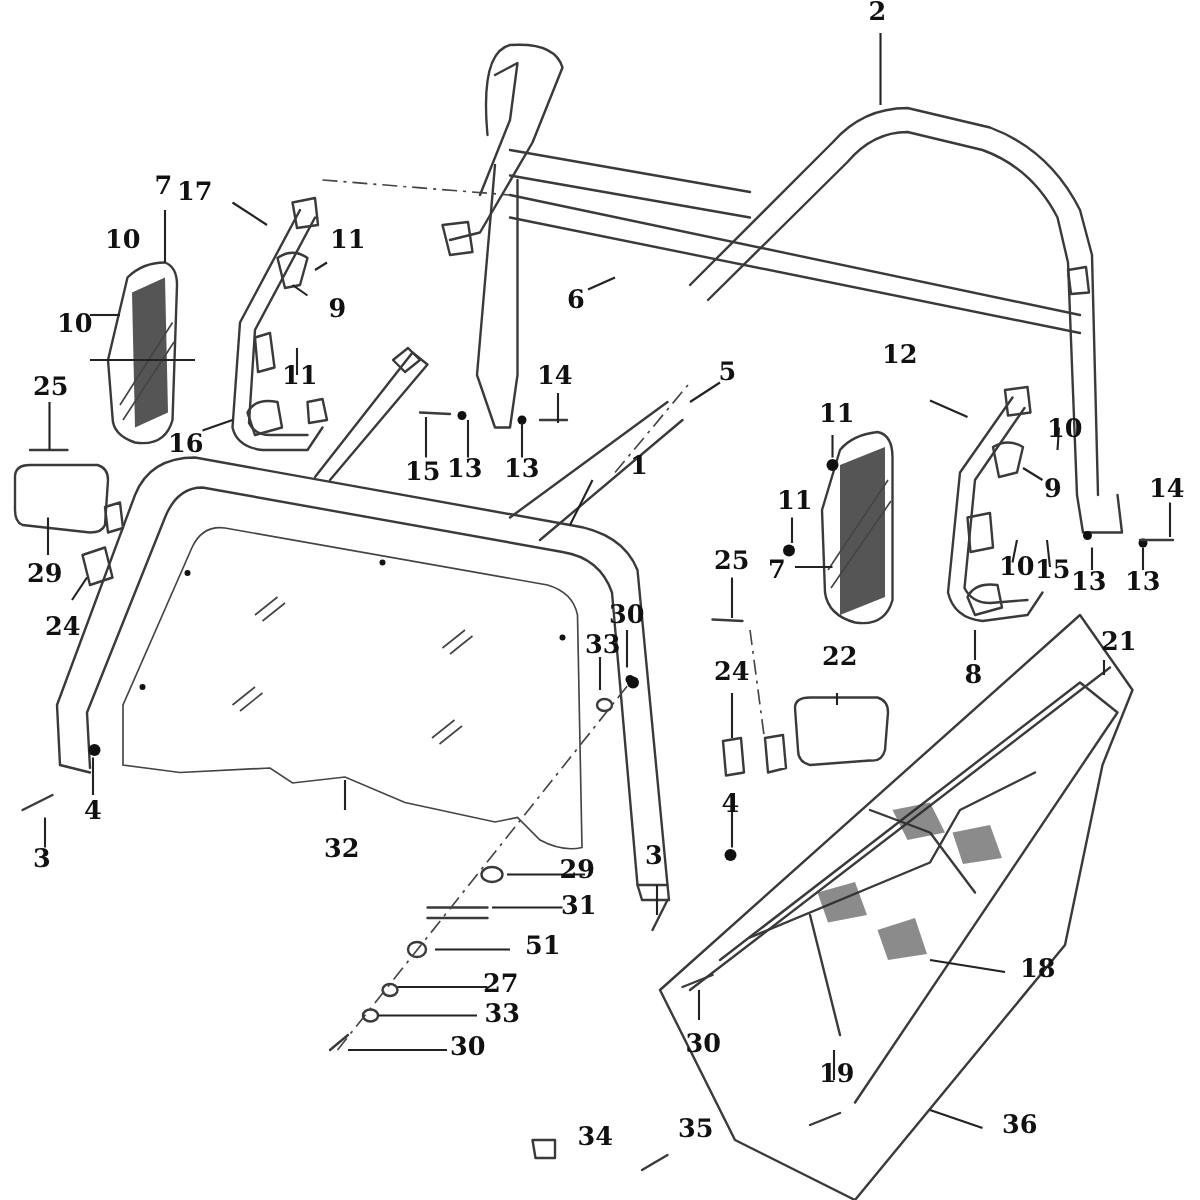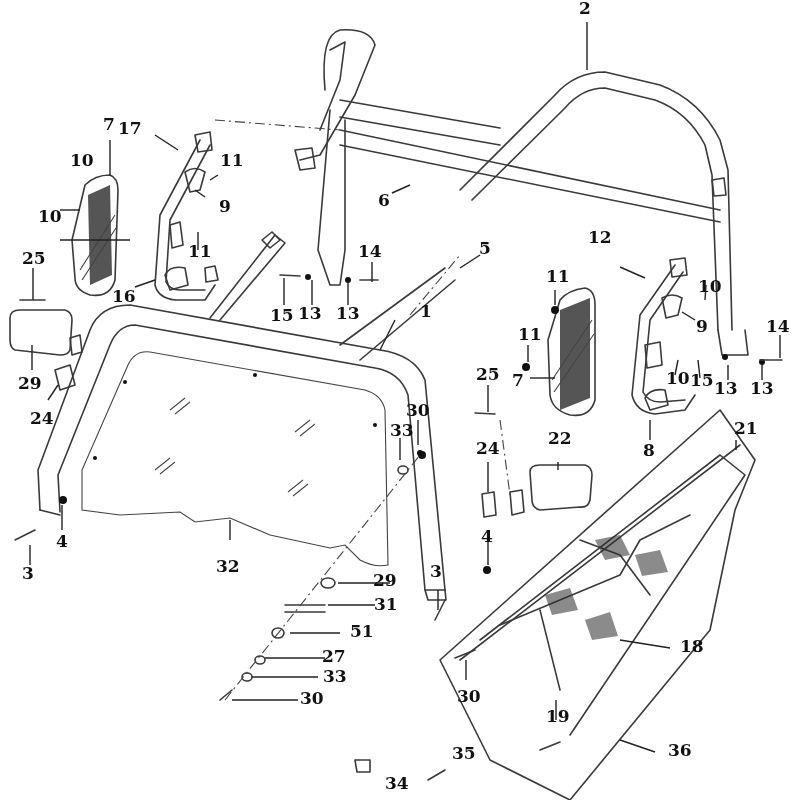--- a/index.html
+++ b/index.html
@@ -256,16 +256,16 @@
 <span class="lbl" style="left:476px;top:366px">25</span>
 <span class="lbl" style="left:300px;top:690px">30</span>
 <span class="lbl" style="left:322px;top:648px">27</span>
 <span class="lbl" style="left:350px;top:623px">51</span>
 <span class="lbl" style="left:373px;top:572px">29</span>
 <span class="lbl" style="left:406px;top:402px">30</span>
 <span class="lbl" style="left:374px;top:596px">31</span>
 <span class="lbl" style="left:216px;top:558px">32</span>
 <span class="lbl" style="left:390px;top:422px">33</span>
 <span class="lbl" style="left:323px;top:668px">33</span>
-<span class="lbl" style="left:385px;top:775px">34</span>
+<span class="lbl" style="left:385px;top:750px">34</span>
 <span class="lbl" style="left:452px;top:745px">35</span>
 <span class="lbl" style="left:668px;top:742px">36</span>
 </div>
 
 </body></html>

